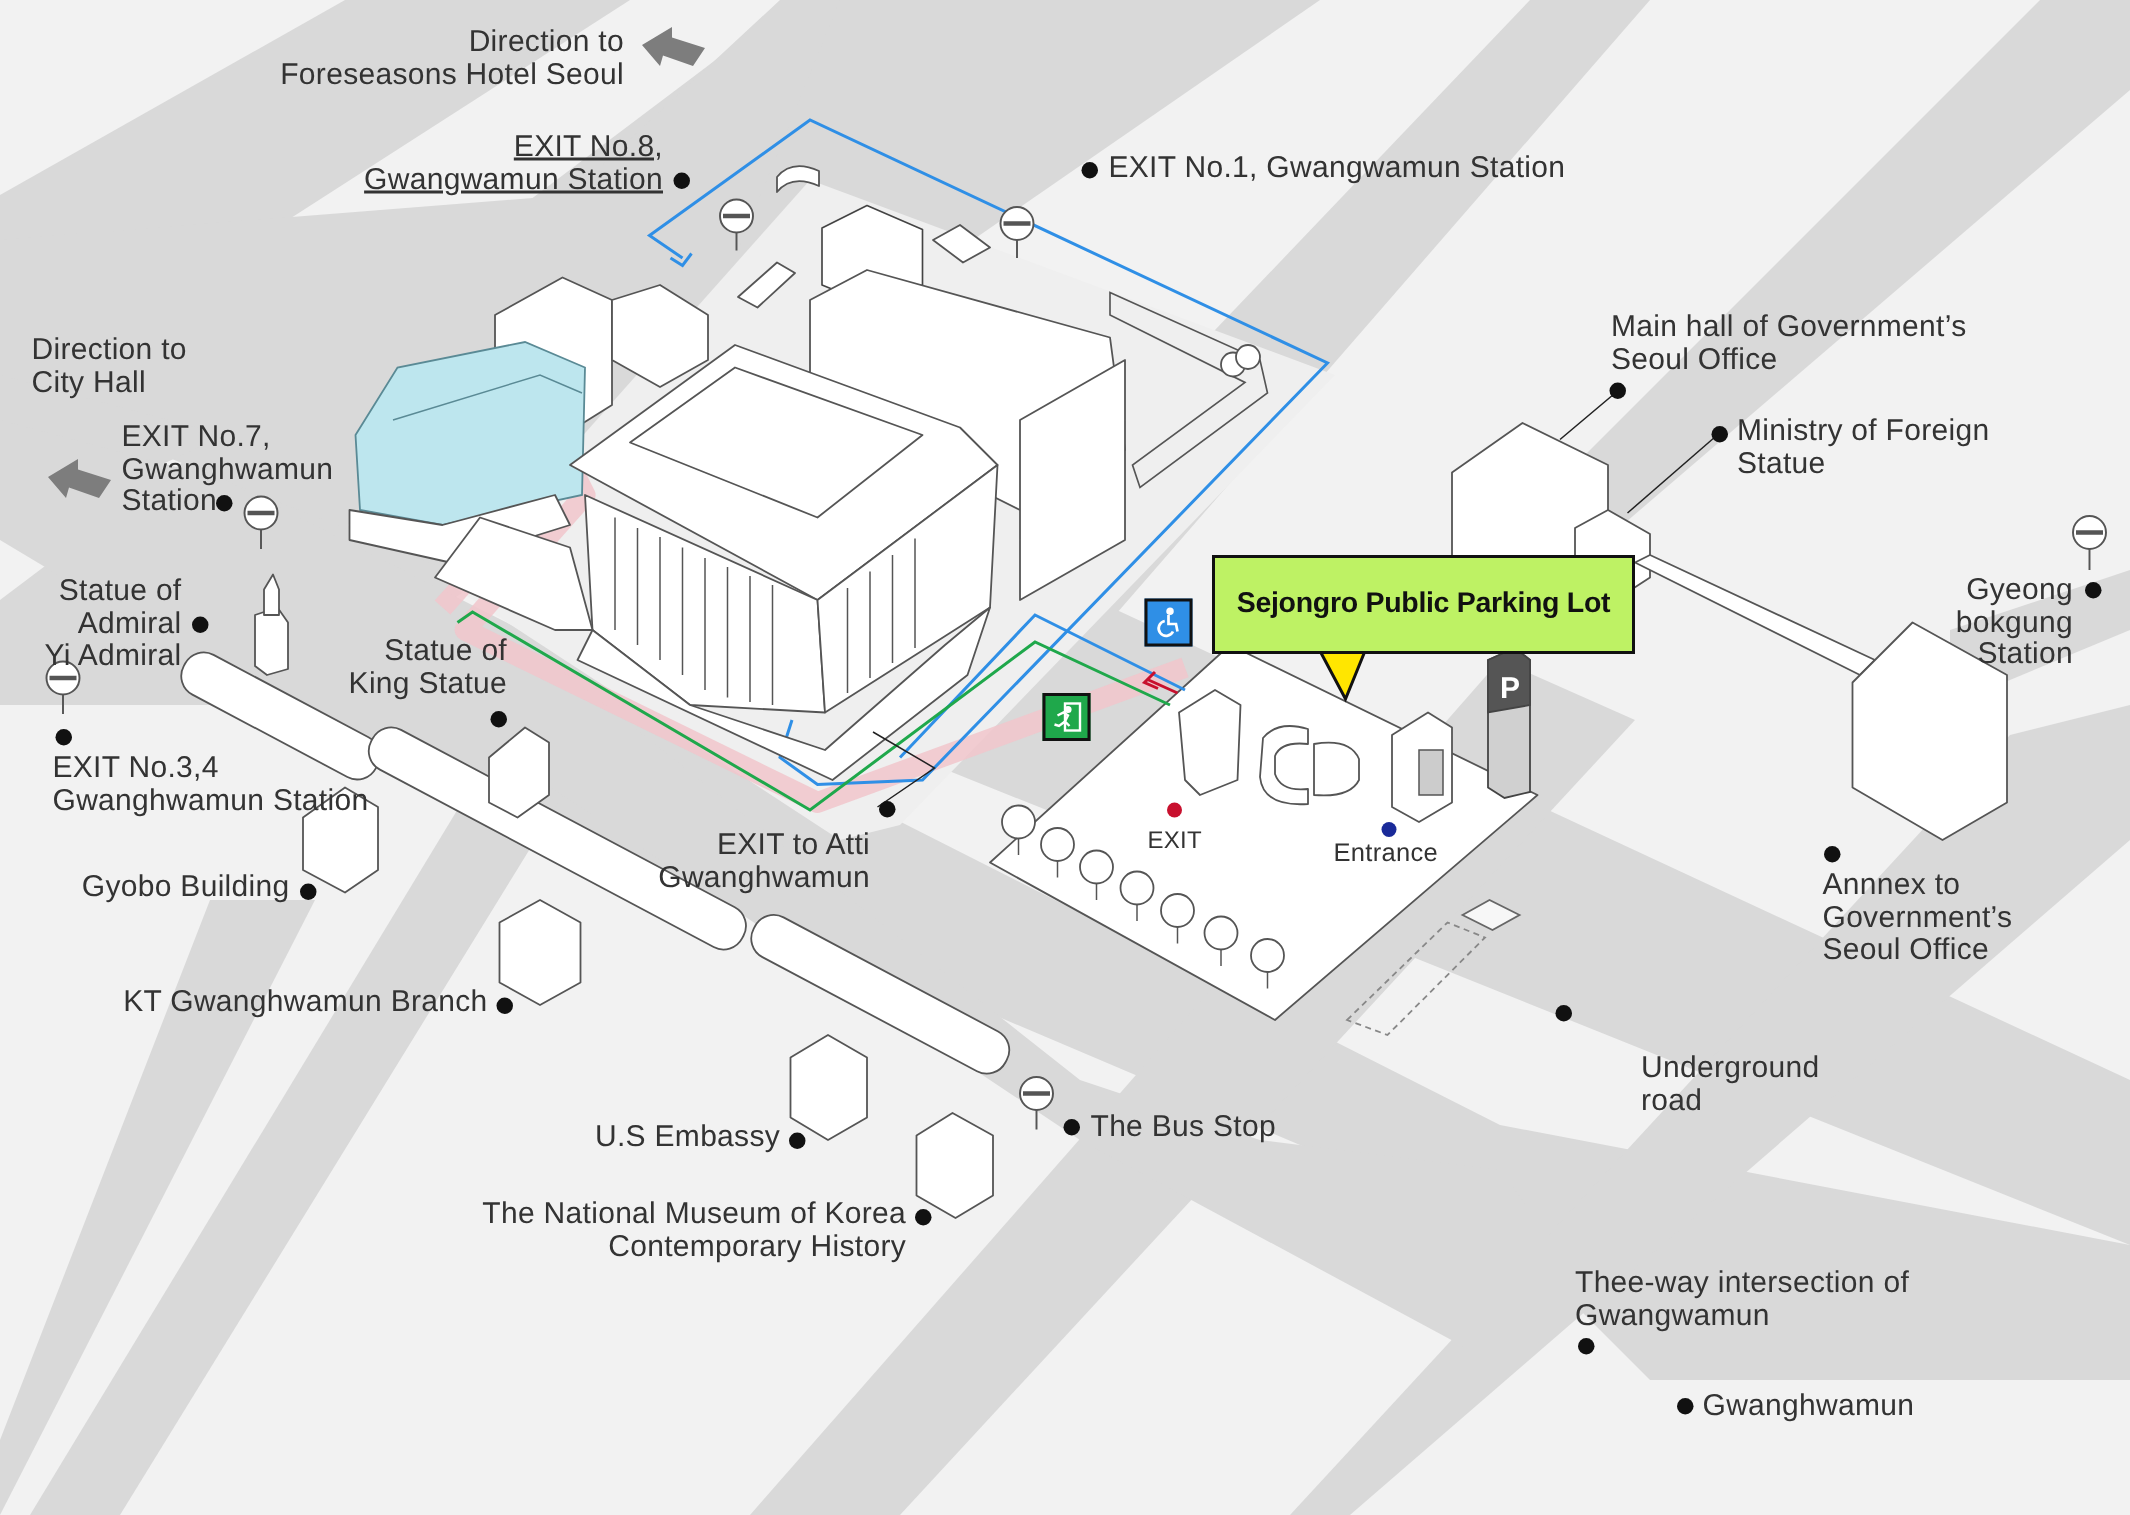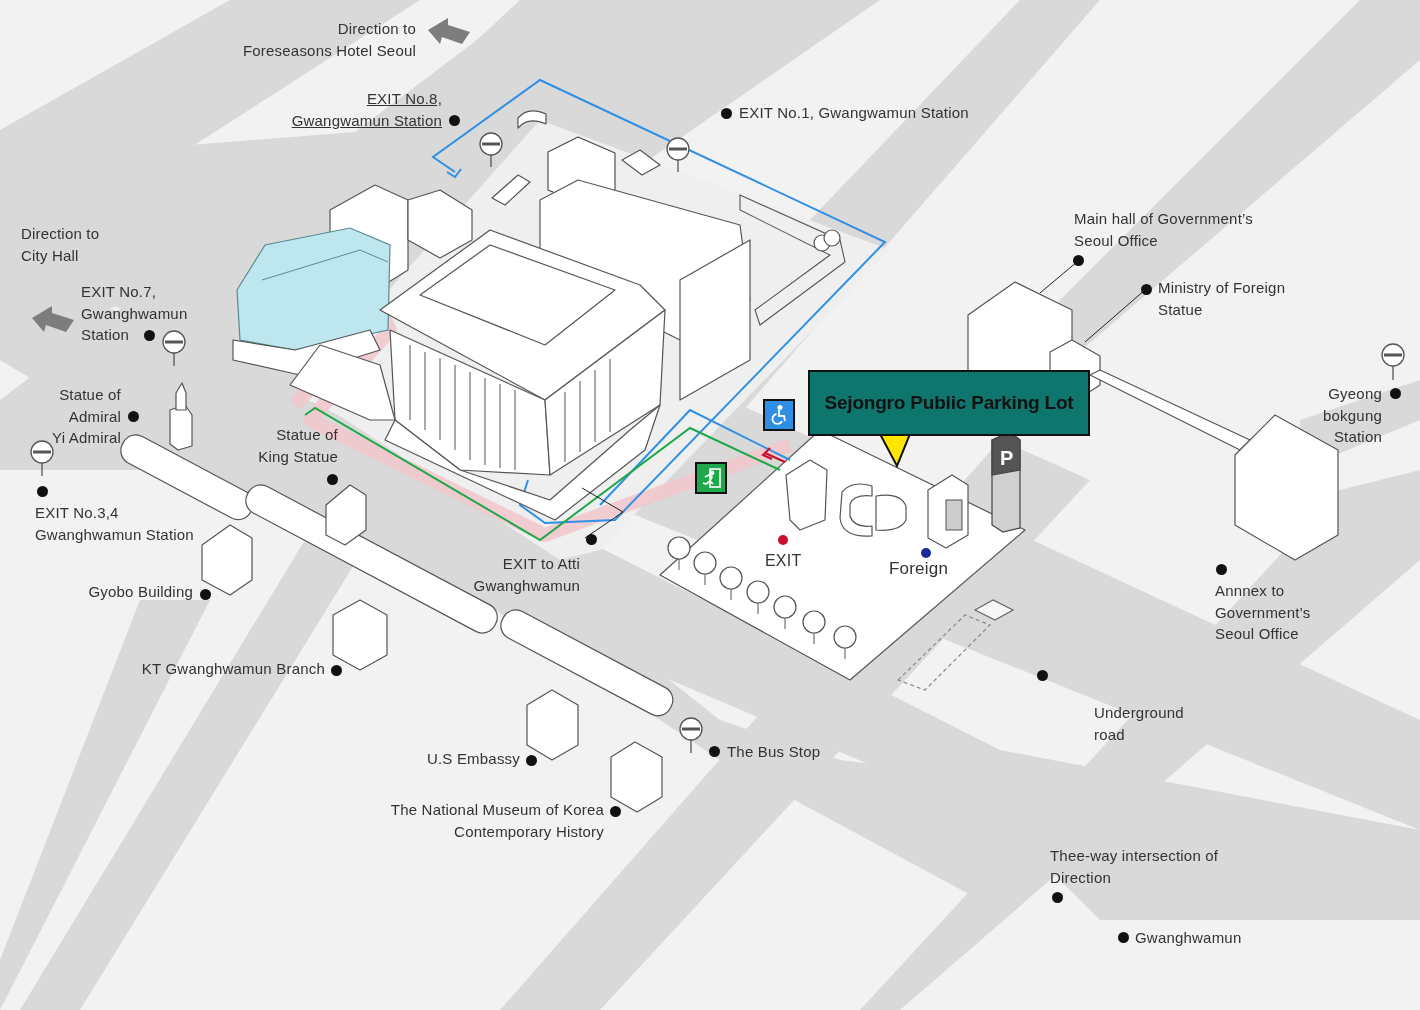--- a/index.html
+++ b/index.html
@@ -1,23 +1,23 @@
 <!DOCTYPE html>
 <html><head>
 <meta charset="utf-8">
 <style>
   html, body { margin: 0; padding: 0; }
   body { width: 1420px; height: 1010px; overflow: hidden; background: #f2f2f2; position: relative;
          font-family: "Liberation Sans", "DejaVu Sans", sans-serif; color: #333; }
   #map { position: absolute; left: 0; top: 0; width: 1420px; height: 1010px; }
-  .lbl { position: absolute; font-size: 15px; line-height: 21.5px; color: #333; white-space: nowrap; letter-spacing: 0.2px; }
+  .lbl { position: absolute; font-size: 20px; line-height: 21.5px; color: #333; white-space: nowrap; letter-spacing: 0.2px; }
   .lbl.r { text-align: right; }
   .lbl .ln { display: block; }
   .dot { position: absolute; width: 11px; height: 11px; border-radius: 50%; background: #111; }
-  .callout { position: absolute; left: 808px; top: 370px; width: 282px; height: 66px; background: #0f766e;
+  .callout { position: absolute; left: 808px; top: 370px; width: 282px; height: 66px; background: #bef264;
              border: 2px solid #111; box-sizing: border-box; display: flex; align-items: center; justify-content: center;
              font-size: 19px; font-weight: bold; color: #111; letter-spacing: -0.2px; }
   .badge { position: absolute; width: 32px; height: 32px; box-sizing: border-box; border: 2px solid #111;
            display: flex; align-items: center; justify-content: center; }
   .badge.wc { left: 763px; top: 399px; background: #2f8fe6; }
   .badge.ex { left: 695px; top: 462px; background: #1fa84b; }
   .pl { fill: #fff; stroke: #555; stroke-width: 1.2; stroke-linejoin: round; }
   .pl2 { fill: #fff; stroke: #444; stroke-width: 1.1; stroke-linejoin: round; }
   .sign circle { fill: #fff; stroke: #555; stroke-width: 1.3; }
 </style>
@@ -331,23 +331,23 @@
 </div>
 
 <div class="dot" style="left:1037px; top:670px;"></div>
 <div class="lbl" style="left:1094px; top:664px;margin-top:38px;">
   <span class="ln">Underground</span>
   <span class="ln">road</span>
 </div>
 
 <div class="lbl" style="left:1050px; top:845px;">
   <span class="ln">Thee-way intersection of</span>
-  <span class="ln">Direction</span>
+  <span class="ln">Gwangwamun</span>
 </div>
 <div class="dot" style="left:1052px; top:892px;"></div>
 
 <div class="dot" style="left:1118px; top:932px;"></div>
 <div class="lbl" style="left:1135px; top:927px;">
   <span class="ln">Gwanghwamun</span>
 </div>
 
 <div class="lbl" style="left:765px; top:550px; font-size:16px;">EXIT</div>
-<div class="lbl" style="left:889px; top:558px; font-size:17px;">Foreign</div>
+<div class="lbl" style="left:889px; top:558px; font-size:17px;">Entrance</div>
 
 </body></html>

